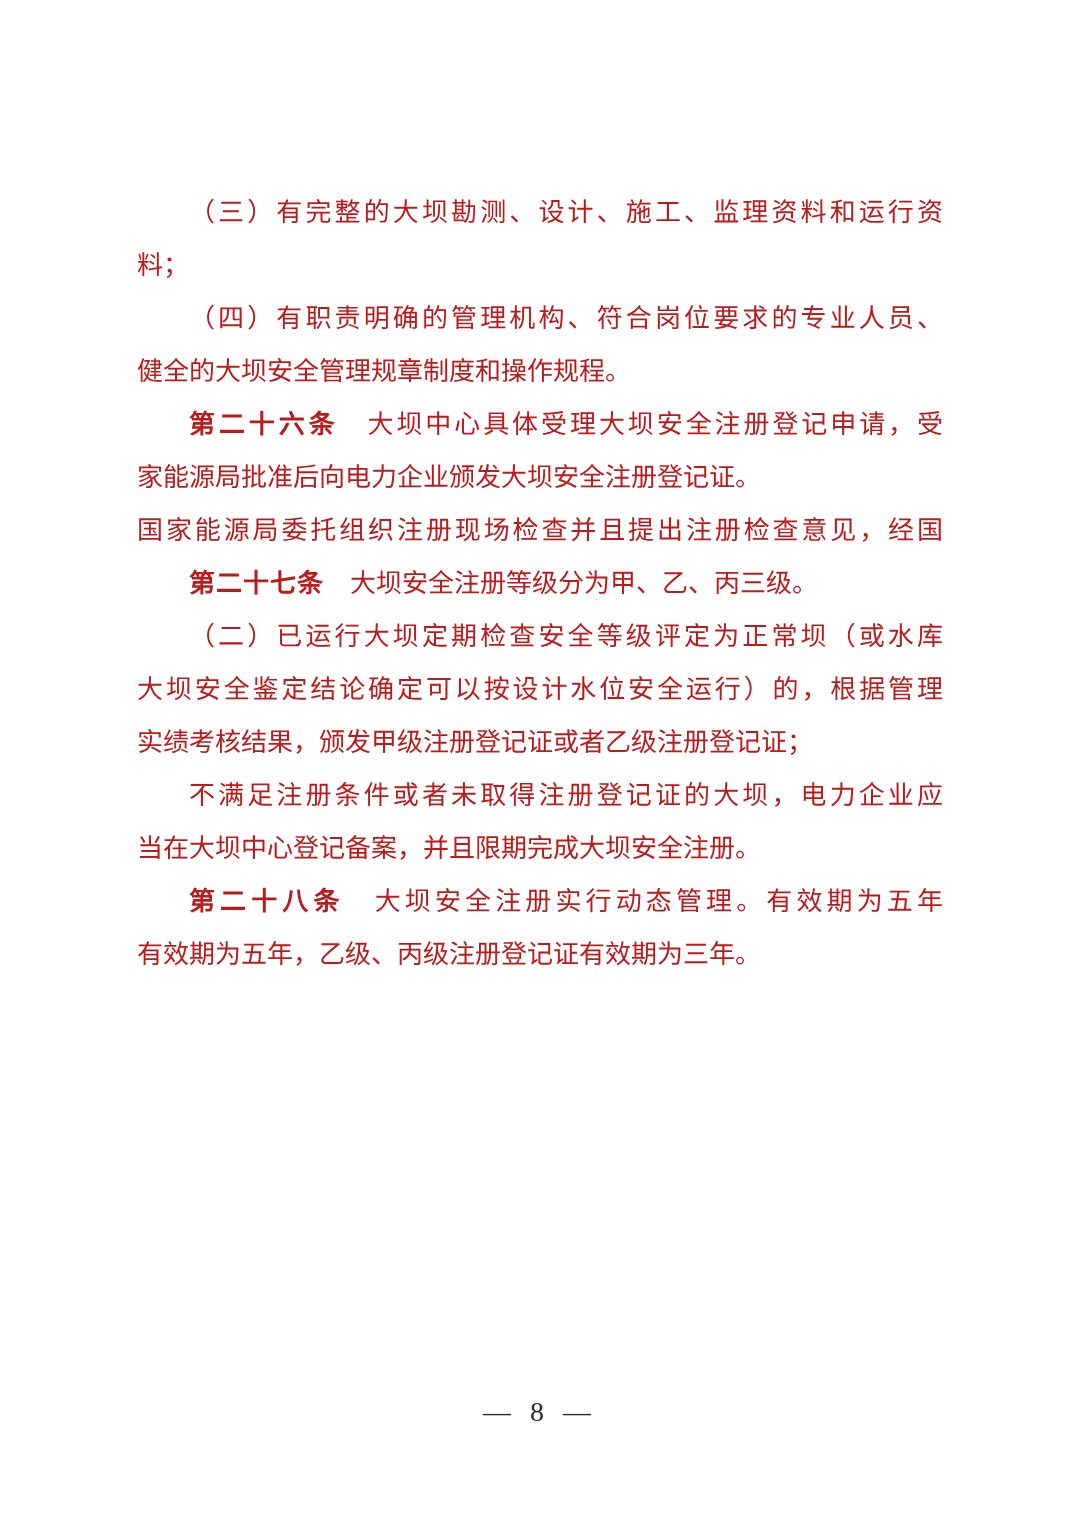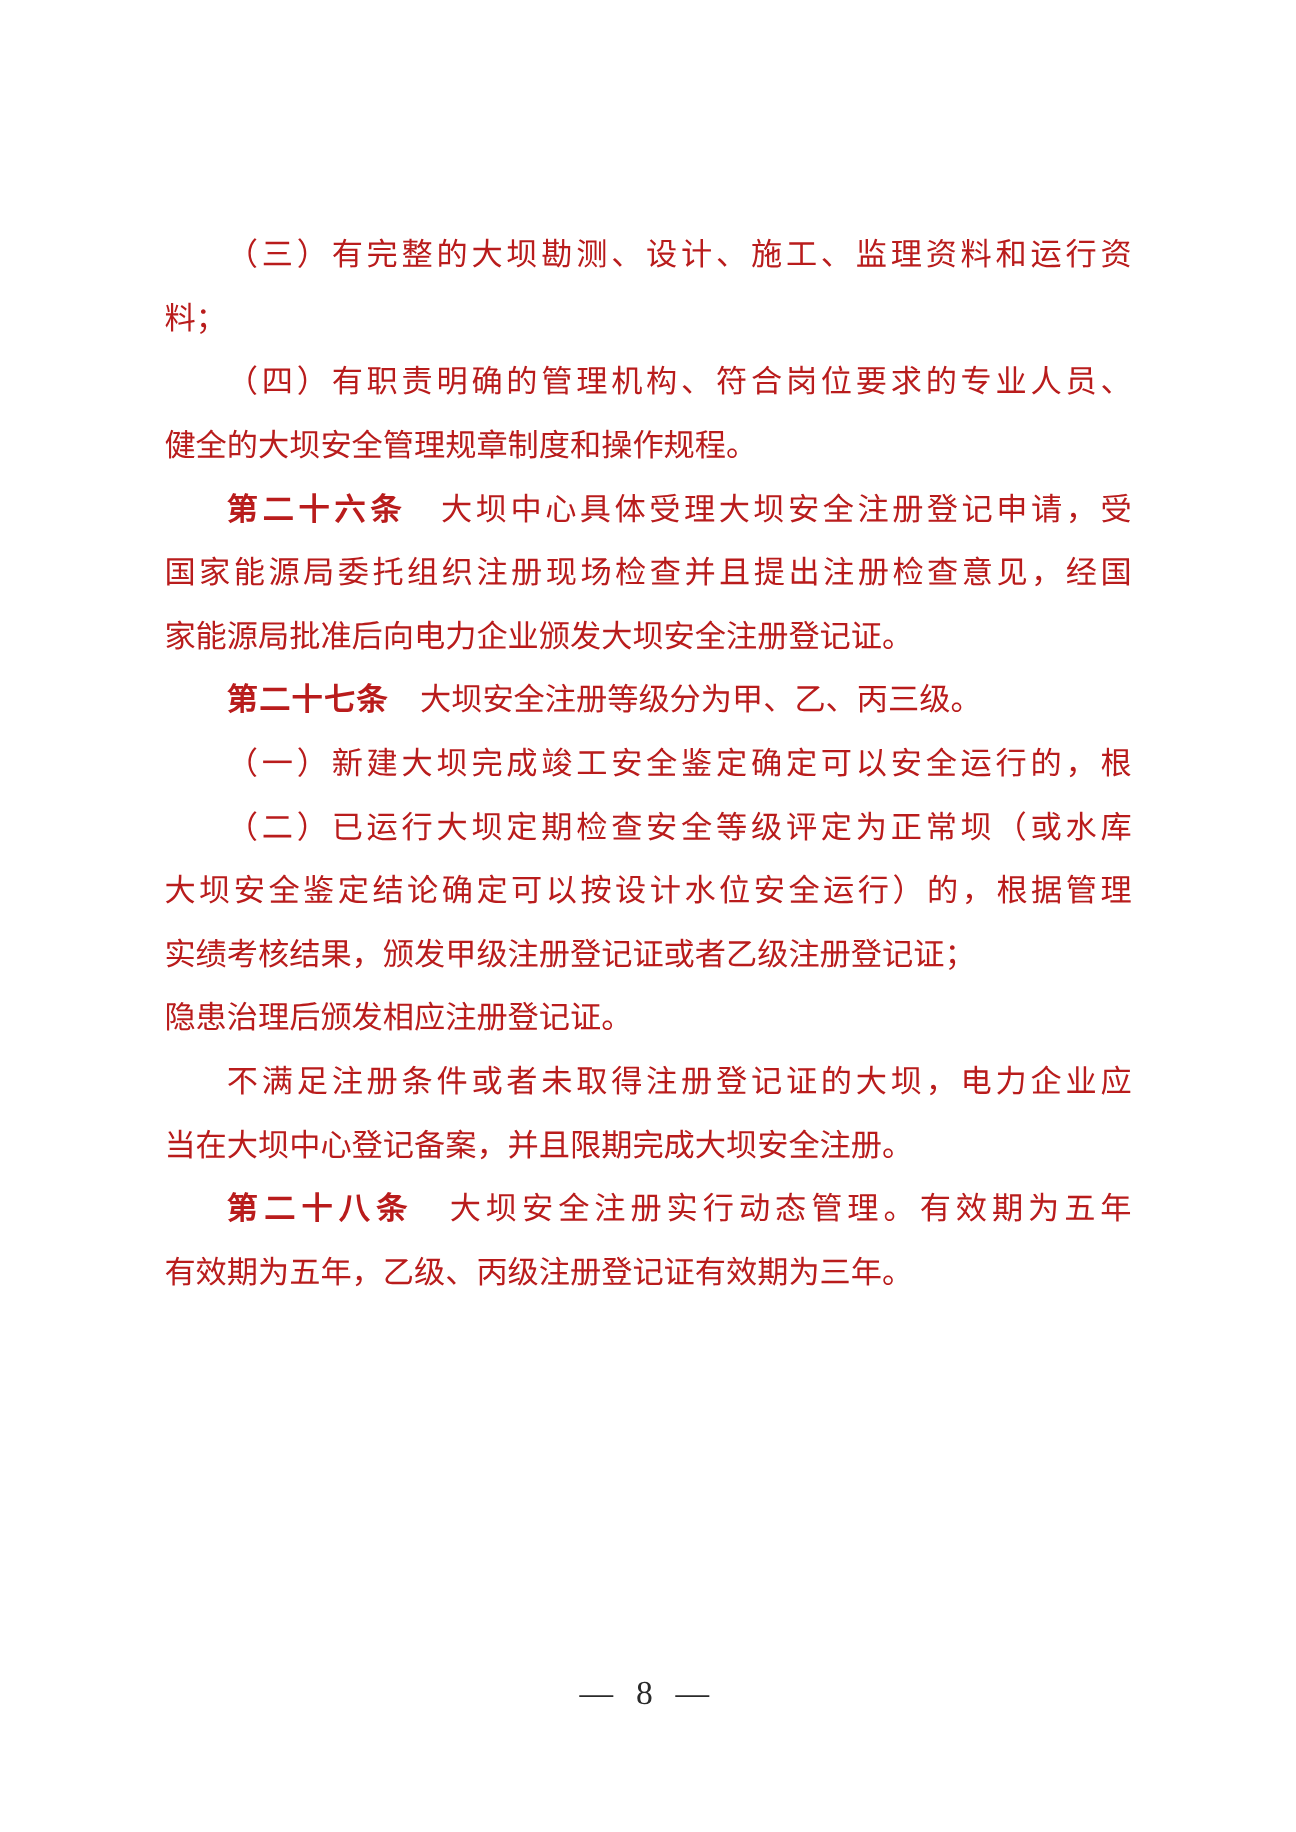--- a/index.html
+++ b/index.html
@@ -68,33 +68,31 @@
 
   <div class="body-text">
 
     <div class="line indent justify"><span>（三）有完整的大坝勘测、设计、施工、监理资料和运行资</span></div>
     <div class="line"><span>料；</span></div>
 
     <div class="line indent justify"><span>（四）有职责明确的管理机构、符合岗位要求的专业人员、</span></div>
     <div class="line"><span>健全的大坝安全管理规章制度和操作规程。</span></div>
 
     <div class="line indent justify"><b class="lead">第二十六条</b><span>　大坝中心具体受理大坝安全注册登记申请，受</span></div>
+    <div class="line"><span>家能源局批准后向电力企业颁发大坝安全注册登记证。</span></div>
     <div class="line justify"><span>国家能源局委托组织注册现场检查并且提出注册检查意见，经国</span></div>
-    <div class="line"><span>家能源局批准后向电力企业颁发大坝安全注册登记证。</span></div>
 
     <div class="line indent"><b class="lead">第二十七条</b><span>　大坝安全注册等级分为甲、乙、丙三级。</span></div>
 
-    <div class="line indent justify"><span>（一）新建大坝完成竣工安全鉴定确定可以安全运行的，根</span></div>
 
     <div class="line indent justify"><span>（二）已运行大坝定期检查安全等级评定为正常坝（或水库</span></div>
     <div class="line justify"><span>大坝安全鉴定结论确定可以按设计水位安全运行）的，根据管理</span></div>
     <div class="line"><span>实绩考核结果，颁发甲级注册登记证或者乙级注册登记证；</span></div>
 
 
-    <div class="line"><span>隐患治理后颁发相应注册登记证。</span></div>
 
     <div class="line indent justify"><span>不满足注册条件或者未取得注册登记证的大坝，电力企业应</span></div>
     <div class="line"><span>当在大坝中心登记备案，并且限期完成大坝安全注册。</span></div>
 
     <div class="line indent justify"><b class="lead">第二十八条</b><span>　大坝安全注册实行动态管理。有效期为五年</span></div>
     <div class="line"><span>有效期为五年，乙级、丙级注册登记证有效期为三年。</span></div>
 
 
   </div>
 

